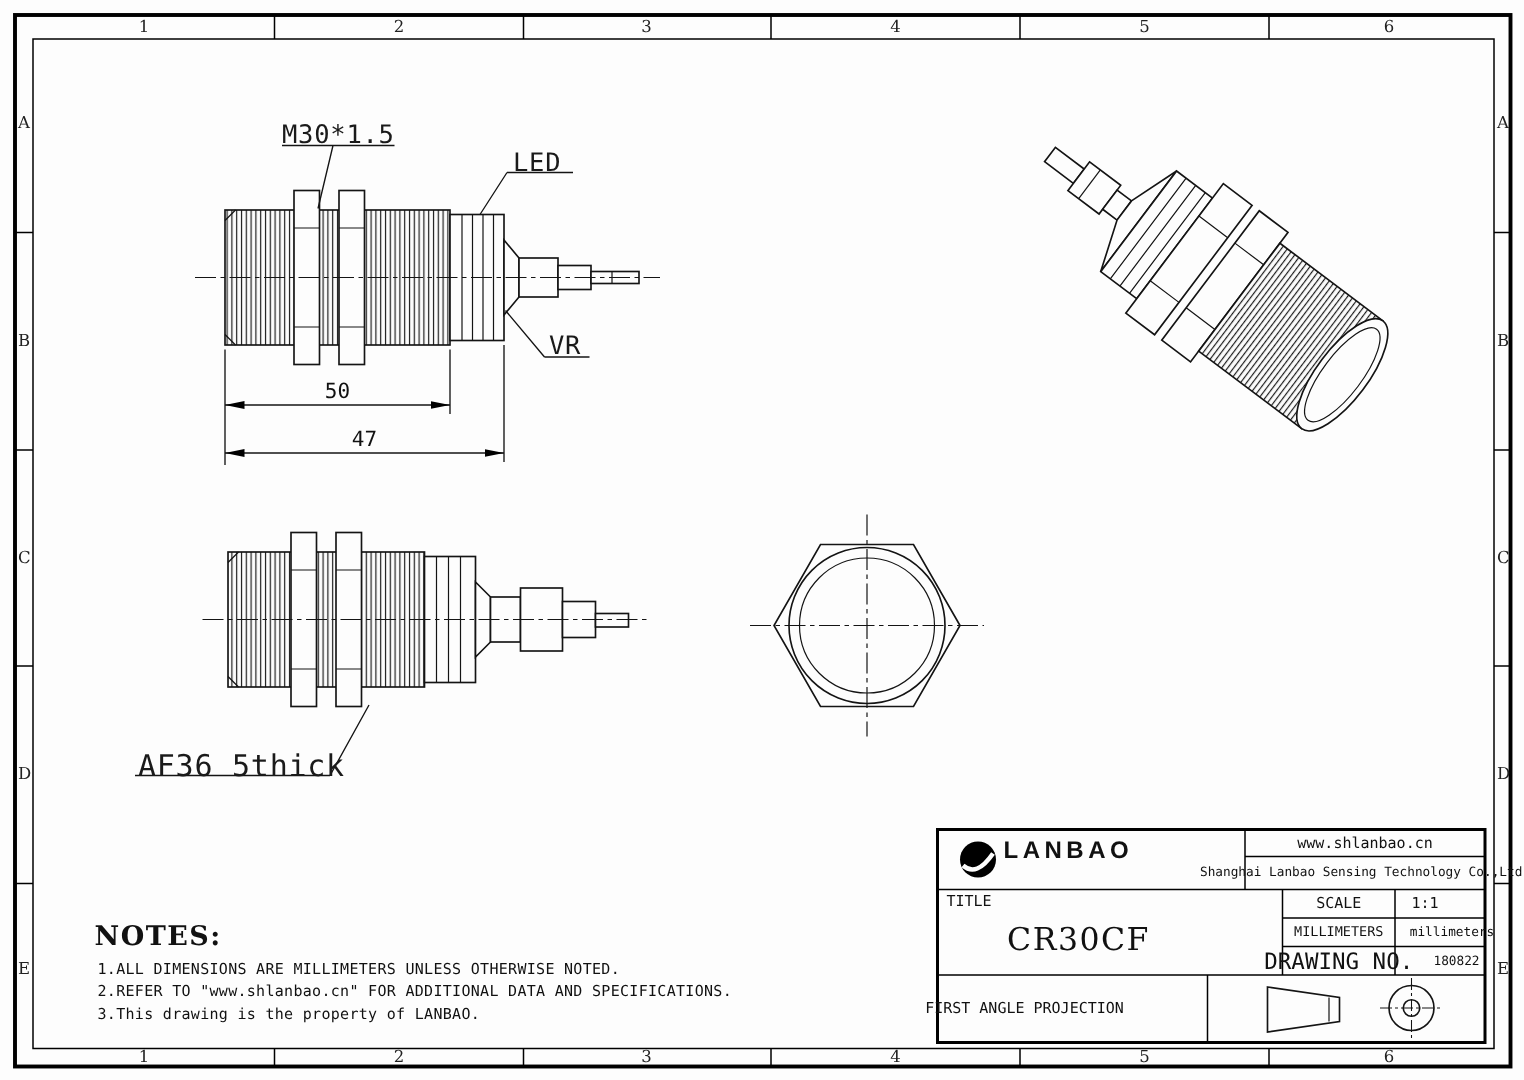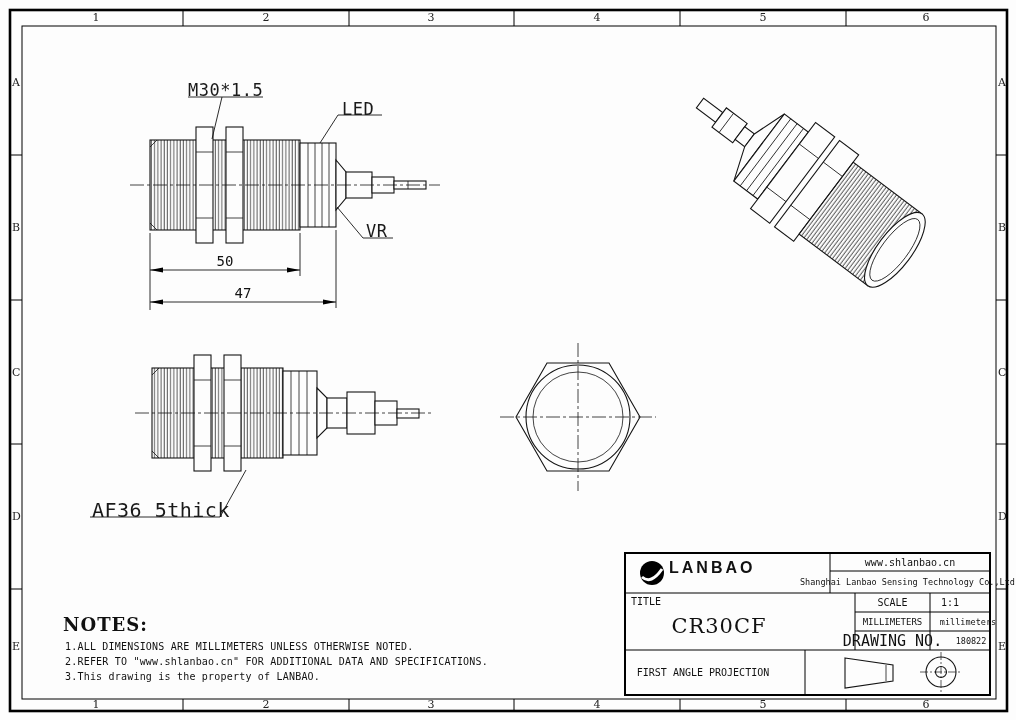--- a/index.html
+++ b/index.html
@@ -175,16 +175,16 @@
     <div class="tc tb-small" style="left:830px;top:554px;width:160px;height:17px">www.shlanbao.cn</div>
     <div class="tc tb-tiny" style="left:830px;top:572px;width:160px;height:20px">Shanghai Lanbao Sensing Technology Co.,Ltd.</div>
     <div class="t tb-small" style="left:631px;top:596px">TITLE</div>
     <div class="tc part" style="left:625px;top:606px;width:188px;height:40px">CR30CF</div>
     <div class="tc tb-small" style="left:855px;top:593px;width:75px;height:19px">SCALE</div>
     <div class="tc tb-small" style="left:930px;top:593px;width:40px;height:19px">1:1</div>
     <div class="tc tb-small" style="left:855px;top:612px;width:75px;height:19px;font-size:9px">MILLIMETERS</div>
     <div class="tc tb-tiny" style="left:930px;top:612px;width:76px;height:19px">millimeters</div>
     <div class="tc tb-small" style="left:855px;top:631px;width:75px;height:19px;font-size:15px">DRAWING NO.</div>
     <div class="tc tb-tiny" style="left:930px;top:631px;width:82px;height:19px">180822</div>
-    <div class="tc tb-small" style="left:613px;top:650px;width:180px;height:45px">FIRST ANGLE PROJECTION</div>
+    <div class="tc tb-small" style="left:593px;top:650px;width:180px;height:45px">FIRST ANGLE PROJECTION</div>
   </div>
 
 </div>
 
 </body></html>

